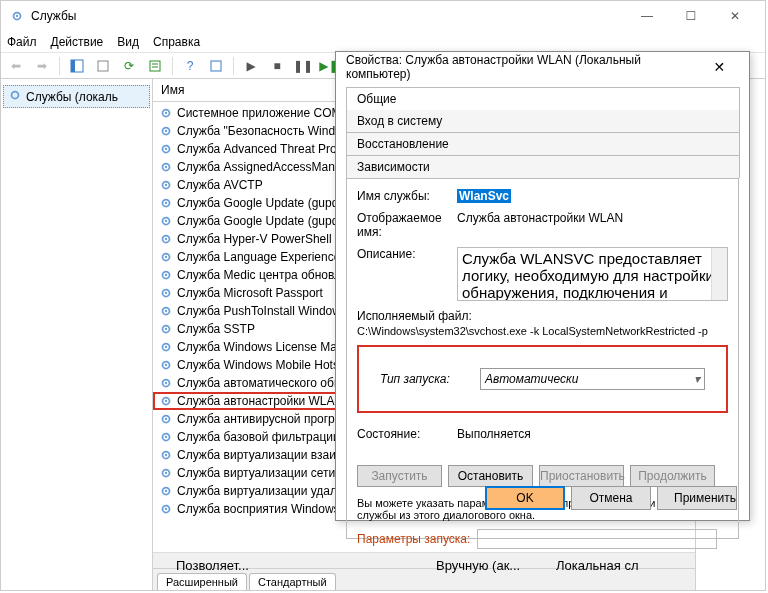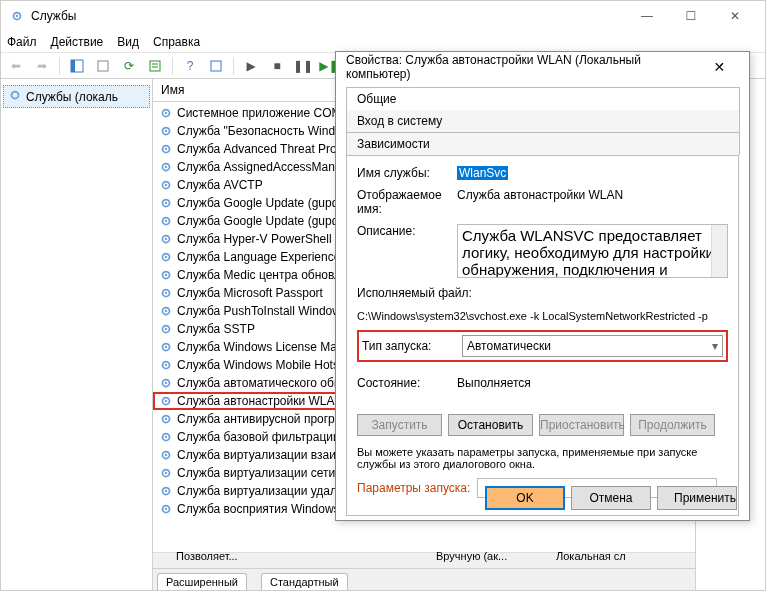--- a/index.html
+++ b/index.html
@@ -93,21 +93,21 @@
     white-space: nowrap;
   }
   .svc .gear { width: 14px; height: 14px; color: #6a9edb; flex-shrink:0; }
   .svc.sel { background: #fff; border: 2px solid #d93025; padding: 0 4px; }
   .bottom-tabs {
     height: 22px;
     border-top: 1px solid #d0d0d0;
     display: flex;
     align-items: flex-end;
     padding-left: 4px;
-    gap: 14px;
+    gap: 2px;
     background: #f0f0f0;
   }
   .btab { border: 1px solid #bbb; border-bottom: none; background: #fff; padding: 2px 8px; font-size: 11px; border-radius: 3px 3px 0 0;}
   .right {
     width: 70px;
     border-left: 1px solid #d0d0d0;
     padding-top: 28px;
     background: #fff;
     font-size: 11px;
   }
@@ -134,44 +134,44 @@
   }
   .dlg-title .x { margin-left: auto; font-size: 14px; width: 40px; text-align: center; }
   .dlg-body { padding: 4px 10px 0 10px; }
   .tabs { display: flex; border-bottom: 1px solid #bbb; flex-direction: column; }
   .tab { padding: 4px 10px; border: 1px solid #bbb; border-bottom: none; margin-right: -1px; background: #f5f5f5; font-size: 12px; }
   .tab.active { background: #fff; position: relative; top: 1px; }
   .tabc { border: 1px solid #bbb; border-top: none; padding: 10px; height: 360px; }
   .row { display: flex; margin-bottom: 8px; align-items: flex-start; }
   .lbl { width: 100px; flex-shrink: 0; }
   .val { flex: 1; }
-  .sel-blue { background: #0078d7; color: #fff; padding: 0 2px; }
+  .sel-blue { background: #0078d7; color: #fff; padding: 0 2px; font-weight: bold; }
   .desc {
     border: 1px solid #bbb; padding: 2px 4px; font-size: 15px; height: 54px;
     overflow: hidden; position: relative;
   }
   .desc-scroll { position: absolute; right:0; top:0; bottom:0; width:16px; background:#f0f0f0; border-left:1px solid #ddd;}
   .select-like {
     border: 1px solid #999; height: 22px; display: flex; align-items: center;
     padding: 0 4px; position: relative;
   }
   .select-like .chev { margin-left: auto; color: #666; }
-  .redbox { border: 2px solid #d93025; padding: 3px; display: inline-block; }
+  .redbox { border: 2px solid #d93025; padding: 21px; display: inline-block; font-style: italic; }
   .btns { display:flex; gap: 6px; margin-top: 24px; }
   .btn { border: 1px solid #999; background: #e1e1e1; padding: 3px 0; width: 85px; text-align: center; font-size: 12px; }
   .btn.dis { color: #888; }
   .dlg-footer {
     position: absolute; bottom: 10px; right: 12px; display: flex; gap: 6px;
   }
   .btn-ok { border: 2px solid #0078d7; background: #fdba74; padding: 3px 0; width: 80px; text-align:center; }
   .btn-std { border: 1px solid #999; background: #e1e1e1; padding: 4px 16px; width: 80px; text-align:center; }
   .input-line { border: 1px solid #bbb; height: 20px; width: 240px; }
   .gear-svg { fill: #6a9edb; }
   .footer-row { position:absolute; bottom: 22px; left: 155px; right: 0; height: 18px; display:flex; }
-  .footer-row span { width: 120px; font-size:11px; padding-left: 20px;}
+  .footer-row span { width: 120px; font-size:13px; padding-left: 20px; margin-top: 8px;}
 </style>
 </head>
 <body>
 
 <div class="win">
   <div class="titlebar">
     <span class="icon">
       <svg width="14" height="14" viewBox="0 0 24 24">
           <circle cx="12" cy="12" r="6" fill="none" stroke="#6a9edb" stroke-width="3"></circle>
           <circle cx="12" cy="12" r="2" fill="#6a9edb"></circle>
@@ -446,41 +446,42 @@
 
   <div class="dlg">
     <div class="dlg-title">
       <span>Свойства: Служба автонастройки WLAN (Локальный компьютер)</span>
       <span class="x">✕</span>
     </div>
     <div class="dlg-body">
       <div class="tabs">
         <div class="tab active">Общие</div>
         <div class="tab">Вход в систему</div>
+        <div class="tab">Восстановление</div>
         <div class="tab">Зависимости</div>
       </div>
       <div class="tabc">
         <div class="row">
           <div class="lbl">Имя службы:</div>
           <div class="val"><span class="sel-blue">WlanSvc</span></div>
         </div>
         <div class="row">
           <div class="lbl">Отображаемое имя:</div>
           <div class="val">Служба автонастройки WLAN</div>
         </div>
         <div class="row">
           <div class="lbl">Описание:</div>
           <div class="val">
             <div class="desc">
               <span>Служба WLANSVC предоставляет логику, необходимую для настройки, обнаружения, подключения и отключения локальных беспроводных сетей согласно стандартам IEEE</span>
               <div class="desc-scroll"></div>
             </div>
           </div>
         </div>
-        <div class="row" style="flex-direction:column; gap:10px;">
+        <div class="row" style="flex-direction:column; gap:2px;">
           <div>Исполняемый файл:</div>
           <div style="font-size:11px">C:\Windows\system32\svchost.exe -k LocalSystemNetworkRestricted -p</div>
         </div>
         <div class="row" style="margin-top:8px; align-items:center;">
           <div class="redbox" style="display:flex; width:100%; align-items:center;">
             <div class="lbl">Тип запуска:</div>
             <div class="val">
               <div class="select-like">
                 <span>Автоматически</span>
                 <span class="chev">▾</span>

